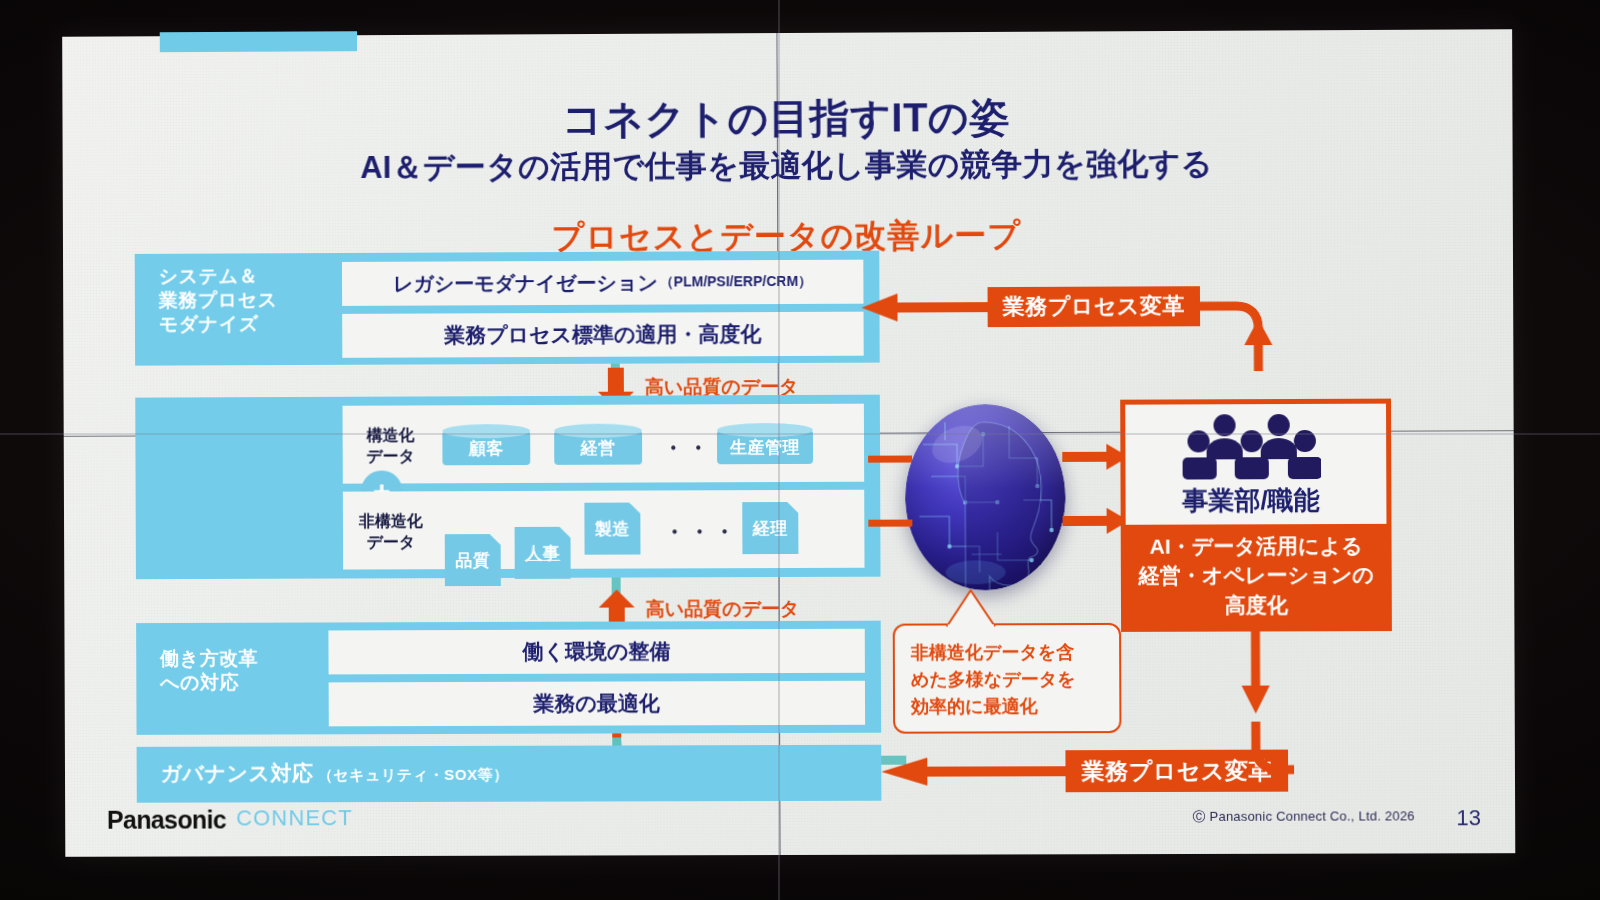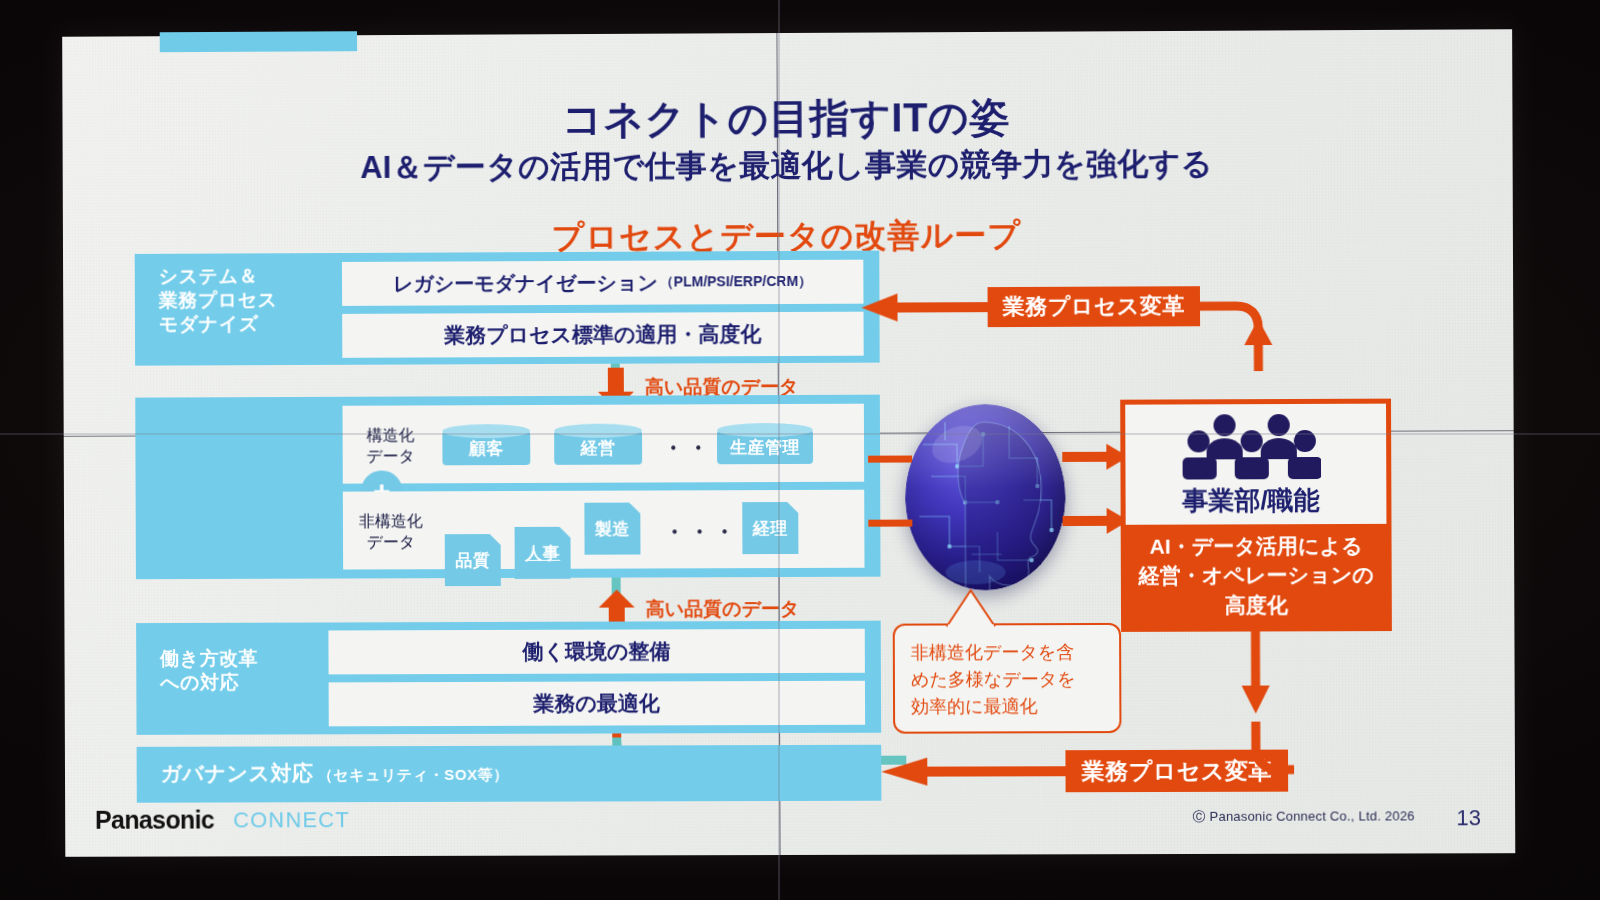--- a/index.html
+++ b/index.html
@@ -92,21 +92,21 @@
 
   .doc{
     position:absolute;background:#74c9e6;
     display:flex;align-items:center;justify-content:center;
     color:#fff;font-weight:700;font-size:17px;letter-spacing:.5px;
     clip-path:polygon(0 0, calc(100% - 11px) 0, 100% 11px, 100% 100%, 0 100%);
   }
   .ellipsis{position:absolute;color:#2a2a4a;font-size:22px;font-weight:700;letter-spacing:3px;}
 
   .rowlabel{
-    position:absolute;color:#15163f;font-weight:400;font-size:16px;line-height:1.3;text-align:center;
+    position:absolute;color:#15163f;font-weight:700;font-size:16px;line-height:1.3;text-align:center;
   }
   .plusbadge{
     position:absolute;width:42px;height:42px;border-radius:50%;
     background:#74c9e6;color:#fff;font-size:30px;font-weight:700;
     display:flex;align-items:center;justify-content:center;line-height:1;
   }
 
   
   .obox{
     position:absolute;background:#e2490f;color:#fff;font-weight:700;
@@ -117,37 +117,37 @@
   .bu-frame{position:absolute;border:5px solid #e2490f;background:transparent;}
   .bu-white{position:absolute;background:#f4f5f2;}
   .bu-caption{
     position:absolute;color:#1d1f6e;font-weight:700;font-size:26px;
     text-align:center;left:0;right:0;
   }
 
   
   .callout{
     position:absolute;border:2px solid #e2490f;border-radius:12px;background:#f4f5f2;
-    color:#e2490f;font-weight:400;font-size:18px;line-height:1.5;
+    color:#e2490f;font-weight:700;font-size:18px;line-height:1.5;
     padding:14px 16px 12px 16px;box-sizing:border-box;
   }
 
   
   .sphere{
     position:absolute;border-radius:50%;overflow:hidden;
     box-shadow:0 6px 18px rgba(10,10,60,.35);
   }
   .sphere .txt{
     position:absolute;left:0;right:0;top:50%;transform:translateY(-52%);
     text-align:center;color:#fff;font-weight:700;font-size:23px;line-height:1.28;
     text-shadow:0 1px 3px rgba(0,0,0,.55);z-index:5;
   }
 
   
-  .logo{position:absolute;left:30px;bottom:22px;display:flex;align-items:center;gap:19px;}
+  .logo{position:absolute;left:42px;bottom:22px;display:flex;align-items:flex-start;gap:10px;}
   .logo .pana{font-size:25px;font-weight:700;color:#111;letter-spacing:-0.6px;}
   .logo .conn{font-size:22px;font-weight:400;color:#6fcbe8;letter-spacing:1.2px;}
   .copyright{position:absolute;right:100px;bottom:28px;font-size:13px;color:#2c2c55;letter-spacing:.2px;}
   .pageno{position:absolute;right:34px;bottom:22px;font-size:22px;color:#2b2b6d;font-weight:400;}
   .topcyan{position:absolute;left:98px;top:-4px;width:198px;height:20px;background:#6fcbe8;}
 </style>
 </head>
 <body>
 
 <div id="stage">

